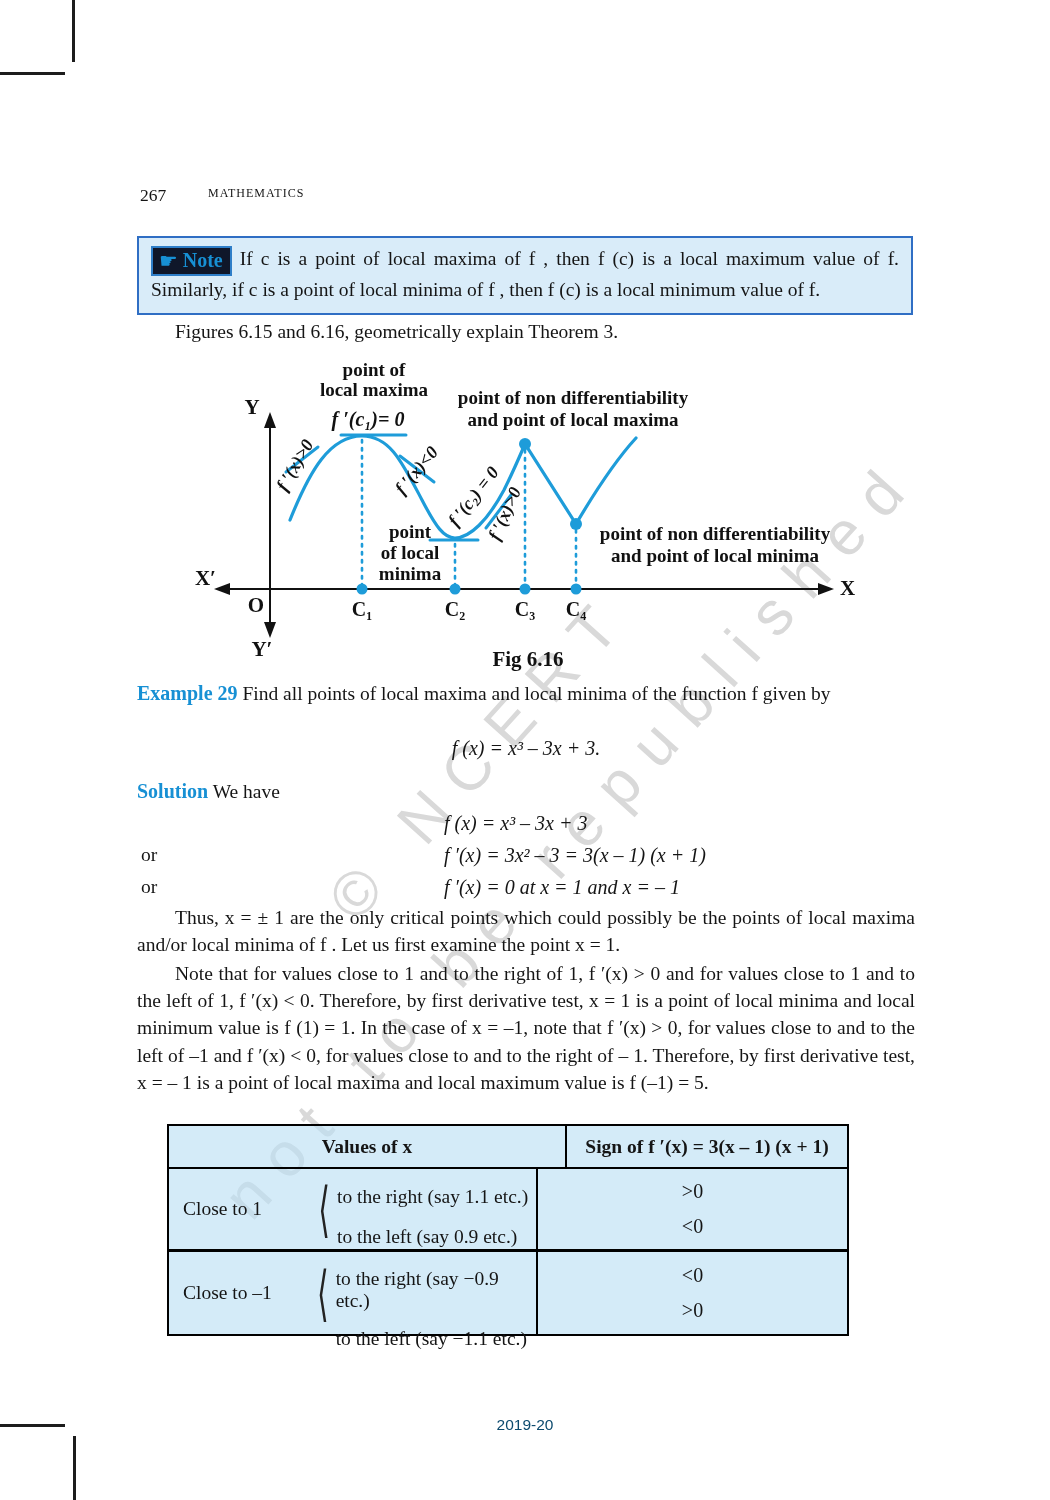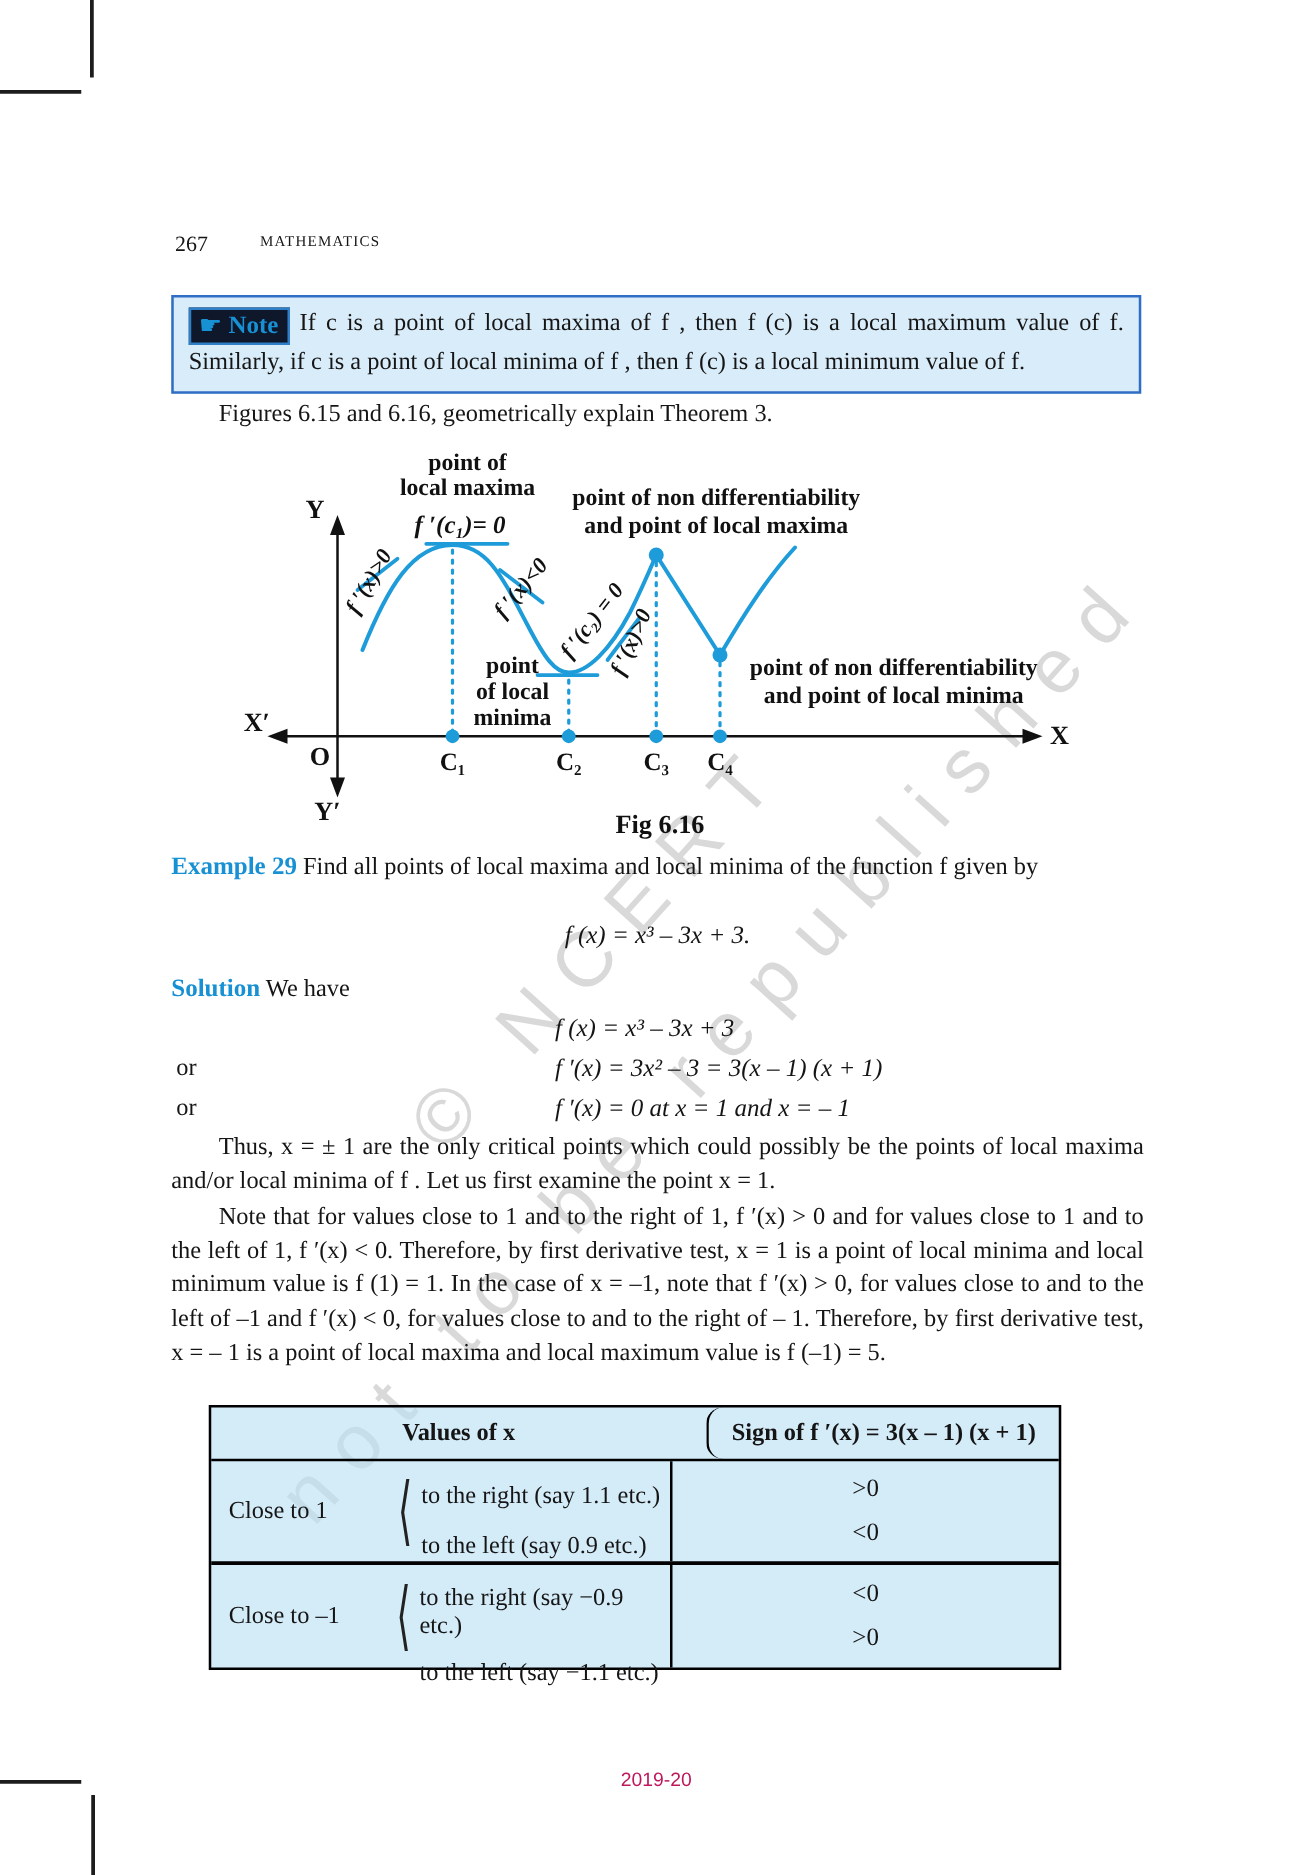--- a/index.html
+++ b/index.html
@@ -50,39 +50,39 @@
   .eqrow{position:relative;height:32px;}
   .eqrow .or{position:absolute;left:4px;font-size:19.5px;}
   .eqrow .eq{position:absolute;left:307px;font-size:20px;font-style:italic;}
   
   .tbl{
     left:167px;top:1124px;width:678px;border:2.5px solid #000;
     background:rgba(186,222,243,0.62);font-size:19.5px;
   }
   .tbl-header{display:flex;border-bottom:2.5px solid #000;height:41px;align-items:center;font-weight:bold;font-size:19.5px;}
   .th1{width:396px;text-align:center;}
-  .th2{flex:1;border-left:2.5px solid #000;text-align:left;height:100%;display:flex;align-items:center;justify-content:center;border-radius:13px;}
+  .th2{flex:1;border-left:2.5px solid #000;text-align:left;height:100%;display:flex;align-items:center;justify-content:center;}
   .tbl-row{display:flex;}
   .row1{height:80px;}
   .row2{height:82px;border-top:3px solid #000;}
   .cell-left{width:367px;display:flex;align-items:center;}
   .rowlabel{width:128px;padding-left:14px;}
   .brace{
     font-family:"DejaVu Sans",sans-serif;font-size:60px;font-weight:200;
     transform:scaleX(0.5);line-height:1;width:26px;text-align:center;color:#222;
   }
   .cases{display:flex;flex-direction:column;justify-content:space-evenly;height:100%;}
   .case{line-height:22px;margin-top:16px;}
   .cell-right{
     flex:1;border-left:2.5px solid #000;display:flex;flex-direction:column;
     justify-content:space-evenly;align-items:center;font-size:20px;
   }
   
   .footer{left:0;top:1416px;width:1050px;text-align:center;
-    font-family:"Liberation Sans","DejaVu Sans",sans-serif;font-size:15.5px;color:#be185d;}
+    font-family:"Liberation Sans","DejaVu Sans",sans-serif;font-size:15.5px;color:#0c4a6e;}
 </style>
 </head>
 <body>
 
 <div class="crop" style="left:72px;top:0;width:2.5px;height:62px;"></div>
 <div class="crop" style="left:0;top:72px;width:65px;height:2.5px;"></div>
 <div class="crop" style="left:0;top:1424px;width:65px;height:2.5px;"></div>
 <div class="crop" style="left:73px;top:1436px;width:2.5px;height:64px;"></div>
 
 <div class="watermark">

